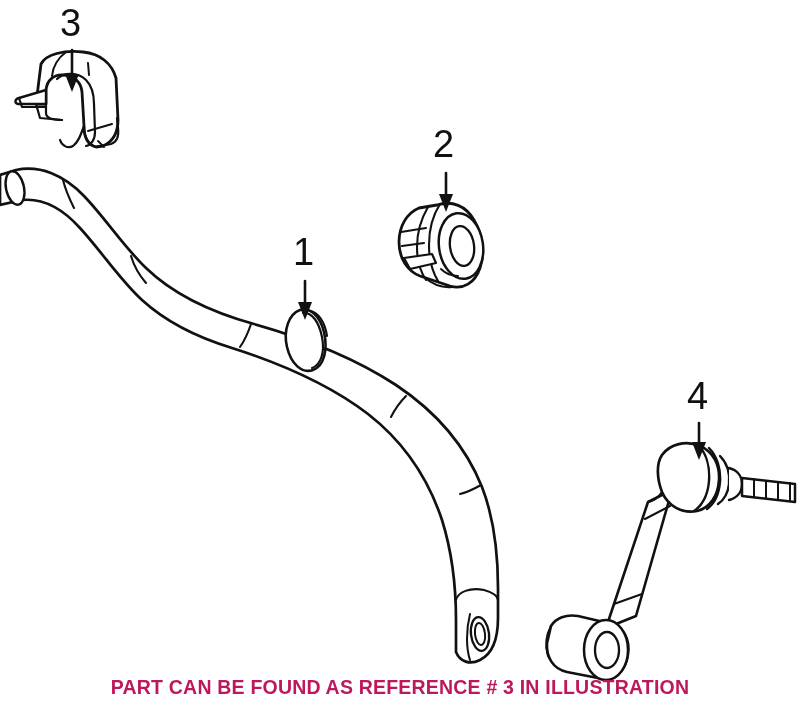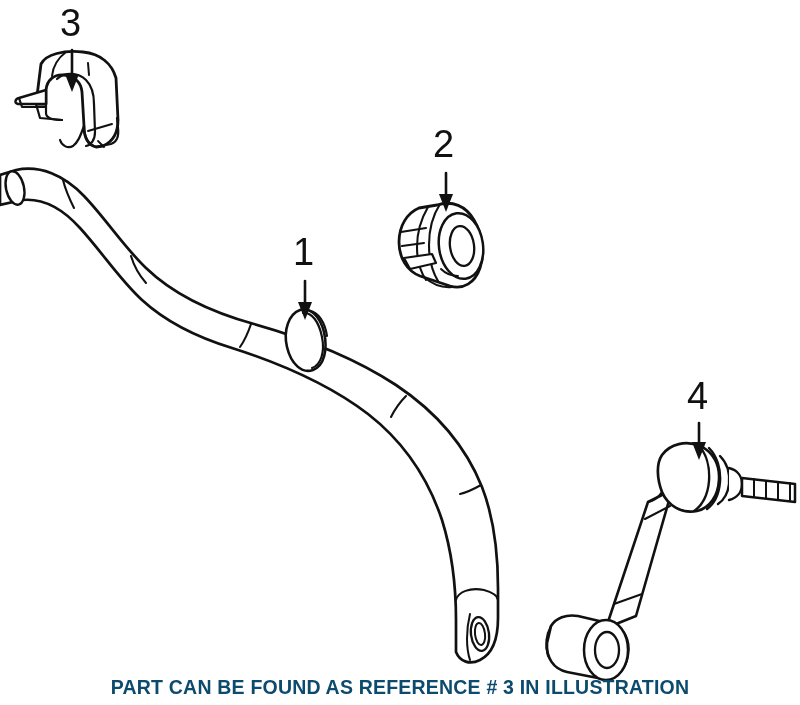--- a/index.html
+++ b/index.html
@@ -40,21 +40,21 @@
   #reference-caption {
     position: absolute;
     left: 0;
     top: 676px;
     width: 800px;
     text-align: center;
     font-family: "Liberation Sans", sans-serif;
     font-size: 19.5px;
     font-weight: bold;
     letter-spacing: 0.2px;
-    color: #0c4a6e;
+    color: #be185d;
     user-select: none;
   }
 </style>
 </head>
 <body>
 
 <div id="diagram-page">
 
   <svg id="parts-illustration" viewBox="0 0 800 705" xmlns="http://www.w3.org/2000/svg">
 

